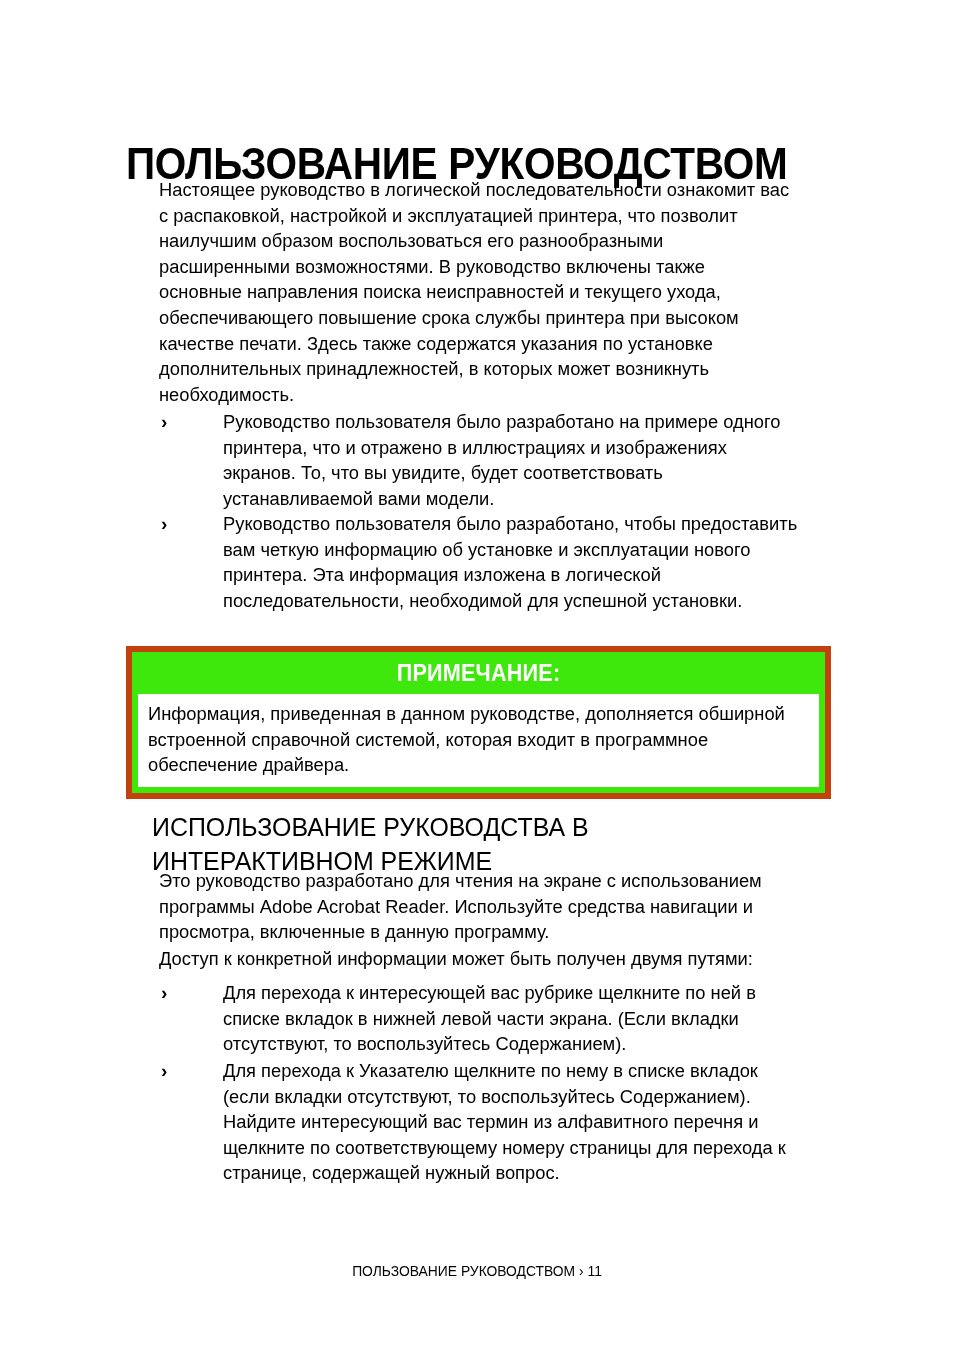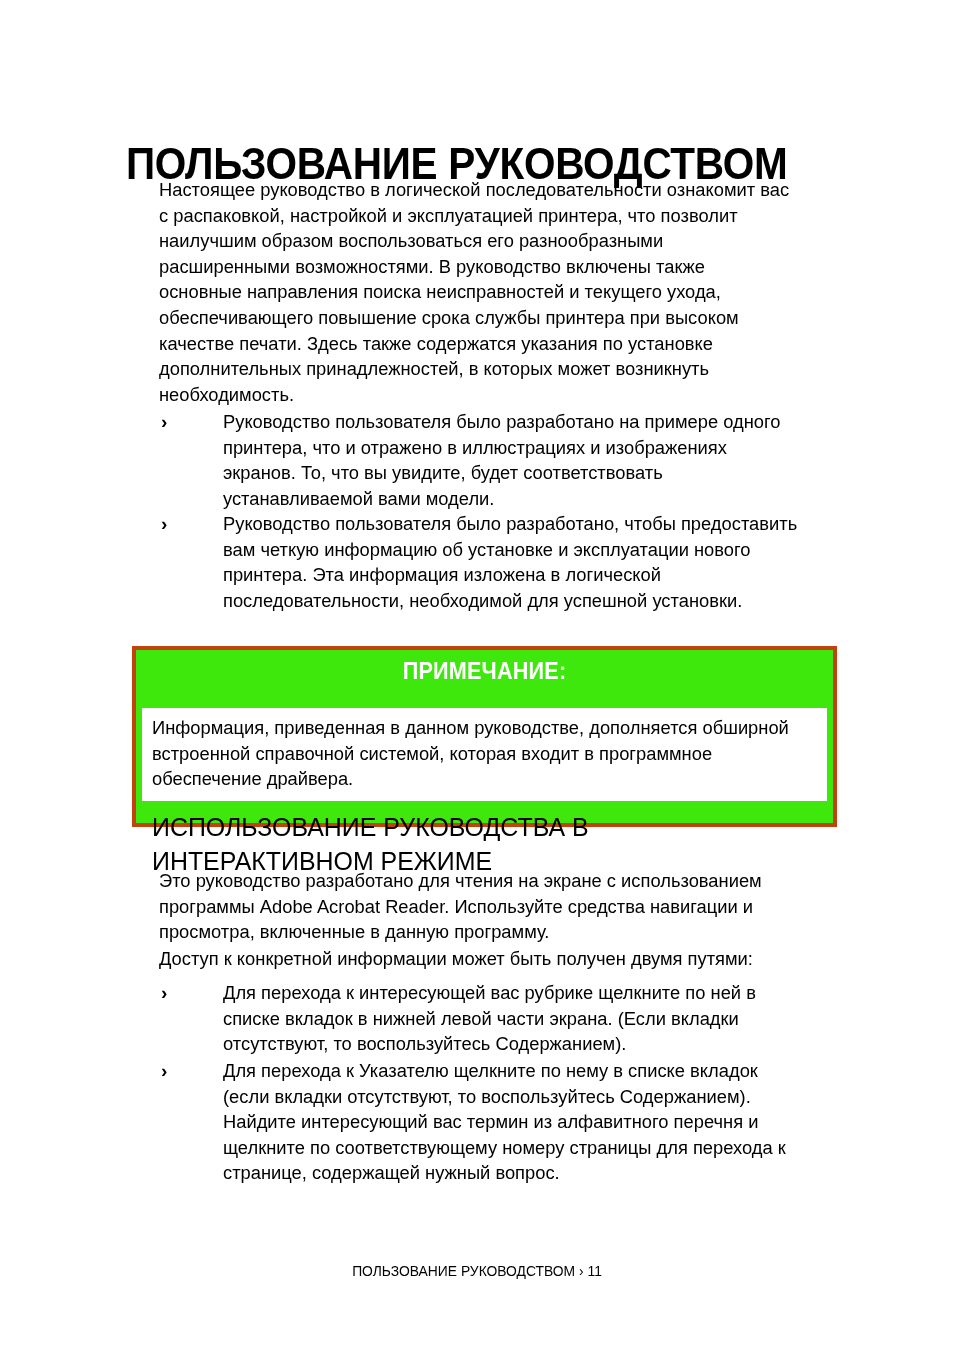--- a/index.html
+++ b/index.html
@@ -71,43 +71,43 @@
     font-size: 19.2px;
     line-height: 25.6px;
     transform: scaleX(0.955);
     transform-origin: left top;
     width: 640px;
   }
 
   
   .note-box {
     position: absolute;
-    left: 132px;
+    left: 126px;
     top: 646px;
     width: 705px;
     box-sizing: border-box;
     background: #3fe80c;
-    border: 4px solid #c2410c;
+    border: 6px solid #c2410c;
     padding: 0 0 6px 0;
   }
   .note-header {
     background: #3fe80c;
     color: #ffffff;
     text-align: center;
     font-size: 23px;
     line-height: 23px;
     font-weight: 700;
     padding: 10px 0 9px 0;
     letter-spacing: 0.2px;
     transform: scaleX(0.94);
     transform-origin: center top;
   }
   .note-body {
     background: #ffffff;
-    margin: 16px 6px;
+    margin: 0 6px;
     padding: 7px 10px 9px 10px;
     font-size: 19.2px;
     line-height: 25.6px;
   }
   .note-body-inner {
     transform: scaleX(0.955);
     transform-origin: left top;
     width: 692px;
   }
 

